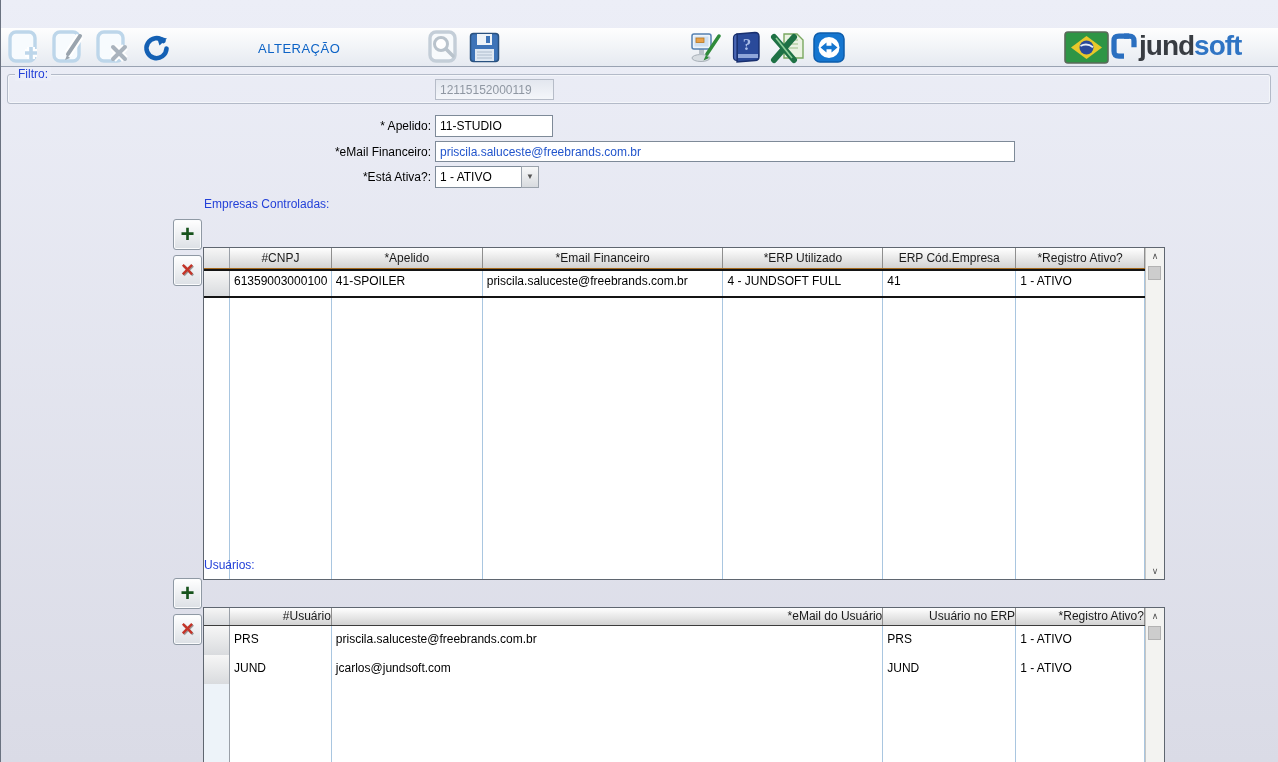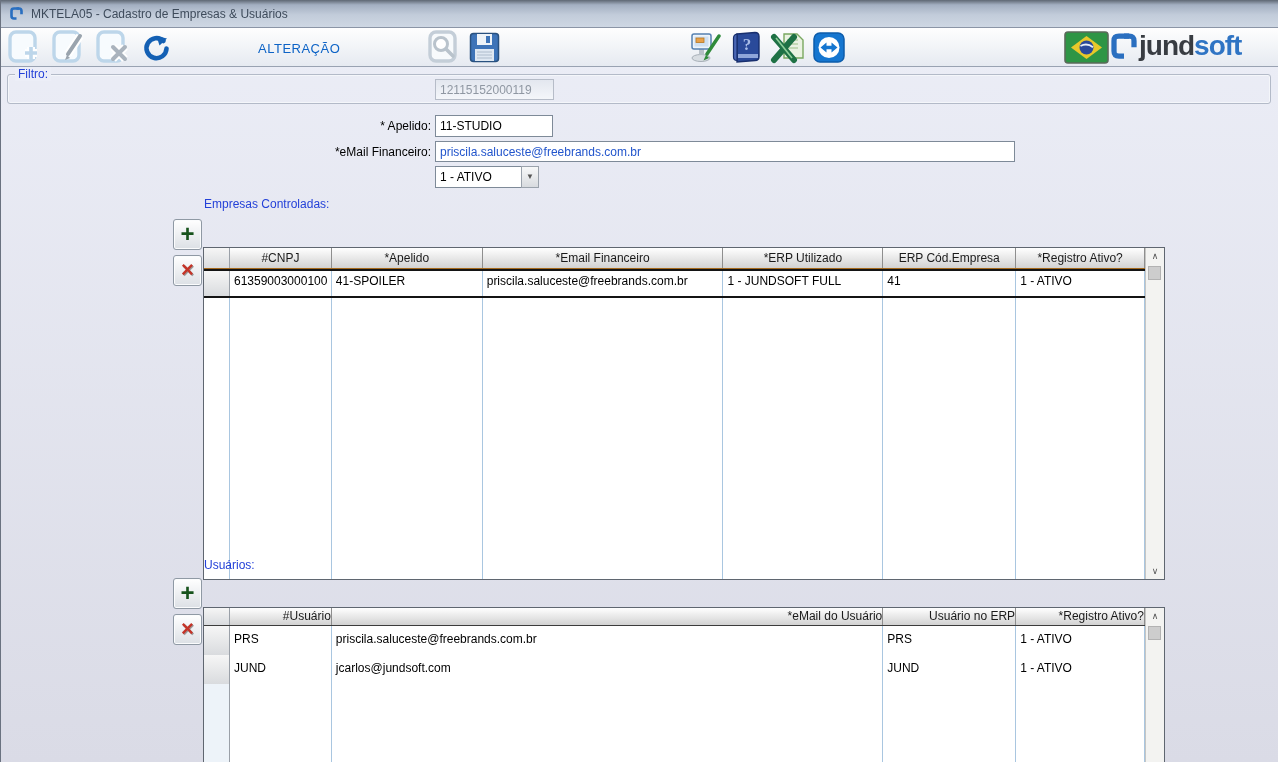--- a/index.html
+++ b/index.html
@@ -56,27 +56,20 @@
            border-radius:3px;background:linear-gradient(#ffffff,#dce0e5);text-align:center;cursor:pointer;
            box-shadow:inset 0 0 0 1px #fbfcfd;}
   .plus{color:#17531c;font-size:24px;font-weight:bold;line-height:27px;}
   .xmark{color:#c43428;font-size:22px;font-weight:bold;line-height:27px;text-shadow:1px 1px 0 #9a9a9a;}
 </style>
 </head>
 <body>
 
 <div class="window">
 
-  <div class="titlebar">
-    <svg width="15" height="15" viewBox="0 0 24 24">
-      <path d="M16 4 H8 C5 4 4 5 4 8 v8 c0 3 1 4 4 4 h4" fill="none" stroke="#2a6fc0" stroke-width="4.2"></path>
-      <path d="M12 4 h4 c3 0 4 1 4 4 v5" fill="none" stroke="#2a6fc0" stroke-width="4.2"></path>
-    </svg>
-    <span class="title-text">MKTELA05 - Cadastro de Empresas &amp; Usuários</span>
-  </div>
 
   <div class="toolbar">
     <svg class="ticon" style="left:6px" width="36" height="34" viewBox="0 0 36 34">
       <rect x="3" y="2" width="25" height="29" rx="6" fill="#f7fbfe" stroke="#bdd6ea" stroke-width="3.4"></rect>
       <path d="M24 17 v12 M18 23 h12" stroke="#fff" stroke-width="8" fill="none"></path>
       <path d="M24 17 v12 M18 23 h12" stroke="#bdd6ea" stroke-width="3.6" fill="none"></path>
     </svg>
     <svg class="ticon" style="left:50px" width="36" height="34" viewBox="0 0 36 34">
       <rect x="3" y="2" width="25" height="29" rx="6" fill="#f7fbfe" stroke="#bdd6ea" stroke-width="3.4"></rect>
       <path d="M29 6 L17 24" stroke="#fff" stroke-width="8"></path>
@@ -151,20 +144,21 @@
   <span class="group-legend">Filtro:</span>
 
   <input class="field disabled" style="left: 434px; top: 79px; width: 119px; height: 21px;" disabled="" value="12115152000119">
 
   <div class="flabel" style="top:119px">* Apelido:</div>
   <input class="field" style="left: 434px; top: 115px; width: 118px; height: 22px;" value="11-STUDIO">
 
   <div class="flabel" style="top:145px">*eMail Financeiro:</div>
   <input class="field email" style="left: 434px; top: 141px; width: 580px; height: 21px;" value="priscila.saluceste@freebrands.com.br">
 
+  <div class="flabel" style="top:170px">*Está Ativa?:</div>
   <input class="field" style="left: 434px; top: 166px; width: 87px; height: 22px;" value="1 - ATIVO">
   <div class="combo-btn" style="left:520px;top:166px;width:18px;height:22px"><span>▼</span></div>
 
   <div class="seclabel" style="left:203px;top:197px">Empresas Controladas:</div>
 
   <div class="gridbtn" style="left:172px;top:219px"><span class="plus">+</span></div>
   <div class="gridbtn" style="left:172px;top:255px"><span class="xmark">×</span></div>
 
   <div class="grid g1" style="left:202px;top:215px;width:962px;height:333px">
     <div class="grid-main" style="width:942px">
@@ -175,21 +169,21 @@
         <div class="hcell" style="width:241px">*Email Financeiro</div>
         <div class="hcell" style="width:160px">*ERP Utilizado</div>
         <div class="hcell" style="width:133px">ERP Cód.Empresa</div>
         <div class="hcell" style="width:129px">*Registro Ativo?</div>
       </div>
       <div class="grow selrow">
         <div class="ind" style="width:26px"></div>
         <div class="cell" style="width:102px">61359003000100</div>
         <div class="cell" style="width:151px">41-SPOILER</div>
         <div class="cell" style="width:241px">priscila.saluceste@freebrands.com.br</div>
-        <div class="cell" style="width:160px">1 - JUNDSOFT FULL</div>
+        <div class="cell" style="width:160px">4 - JUNDSOFT FULL</div>
         <div class="cell" style="width:133px">41</div>
         <div class="cell" style="width:129px">1 - ATIVO</div>
       </div>
       <div class="gempty">
         <div class="cell" style="width:26px"></div>
         <div class="cell" style="width:102px"></div>
         <div class="cell" style="width:151px"></div>
         <div class="cell" style="width:241px"></div>
         <div class="cell" style="width:160px"></div>
         <div class="cell" style="width:133px"></div>

